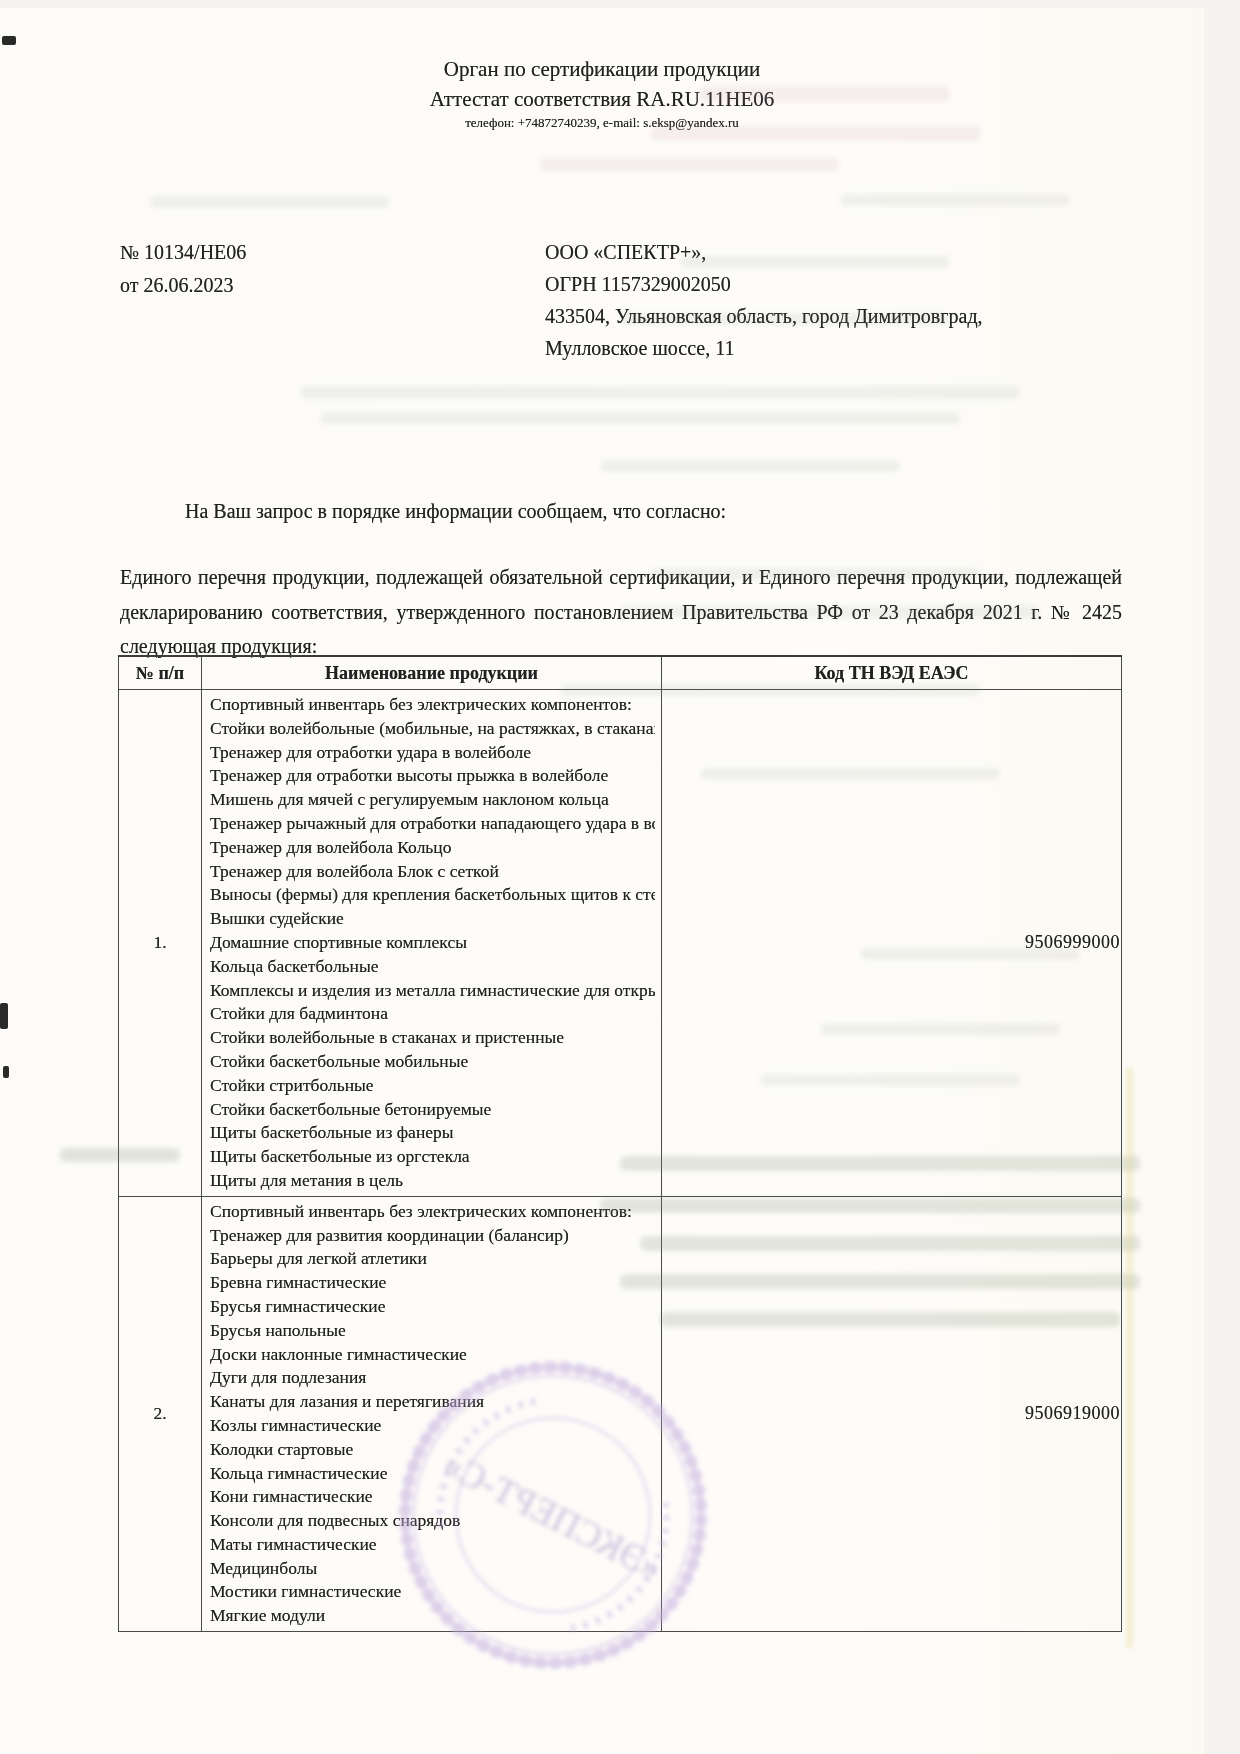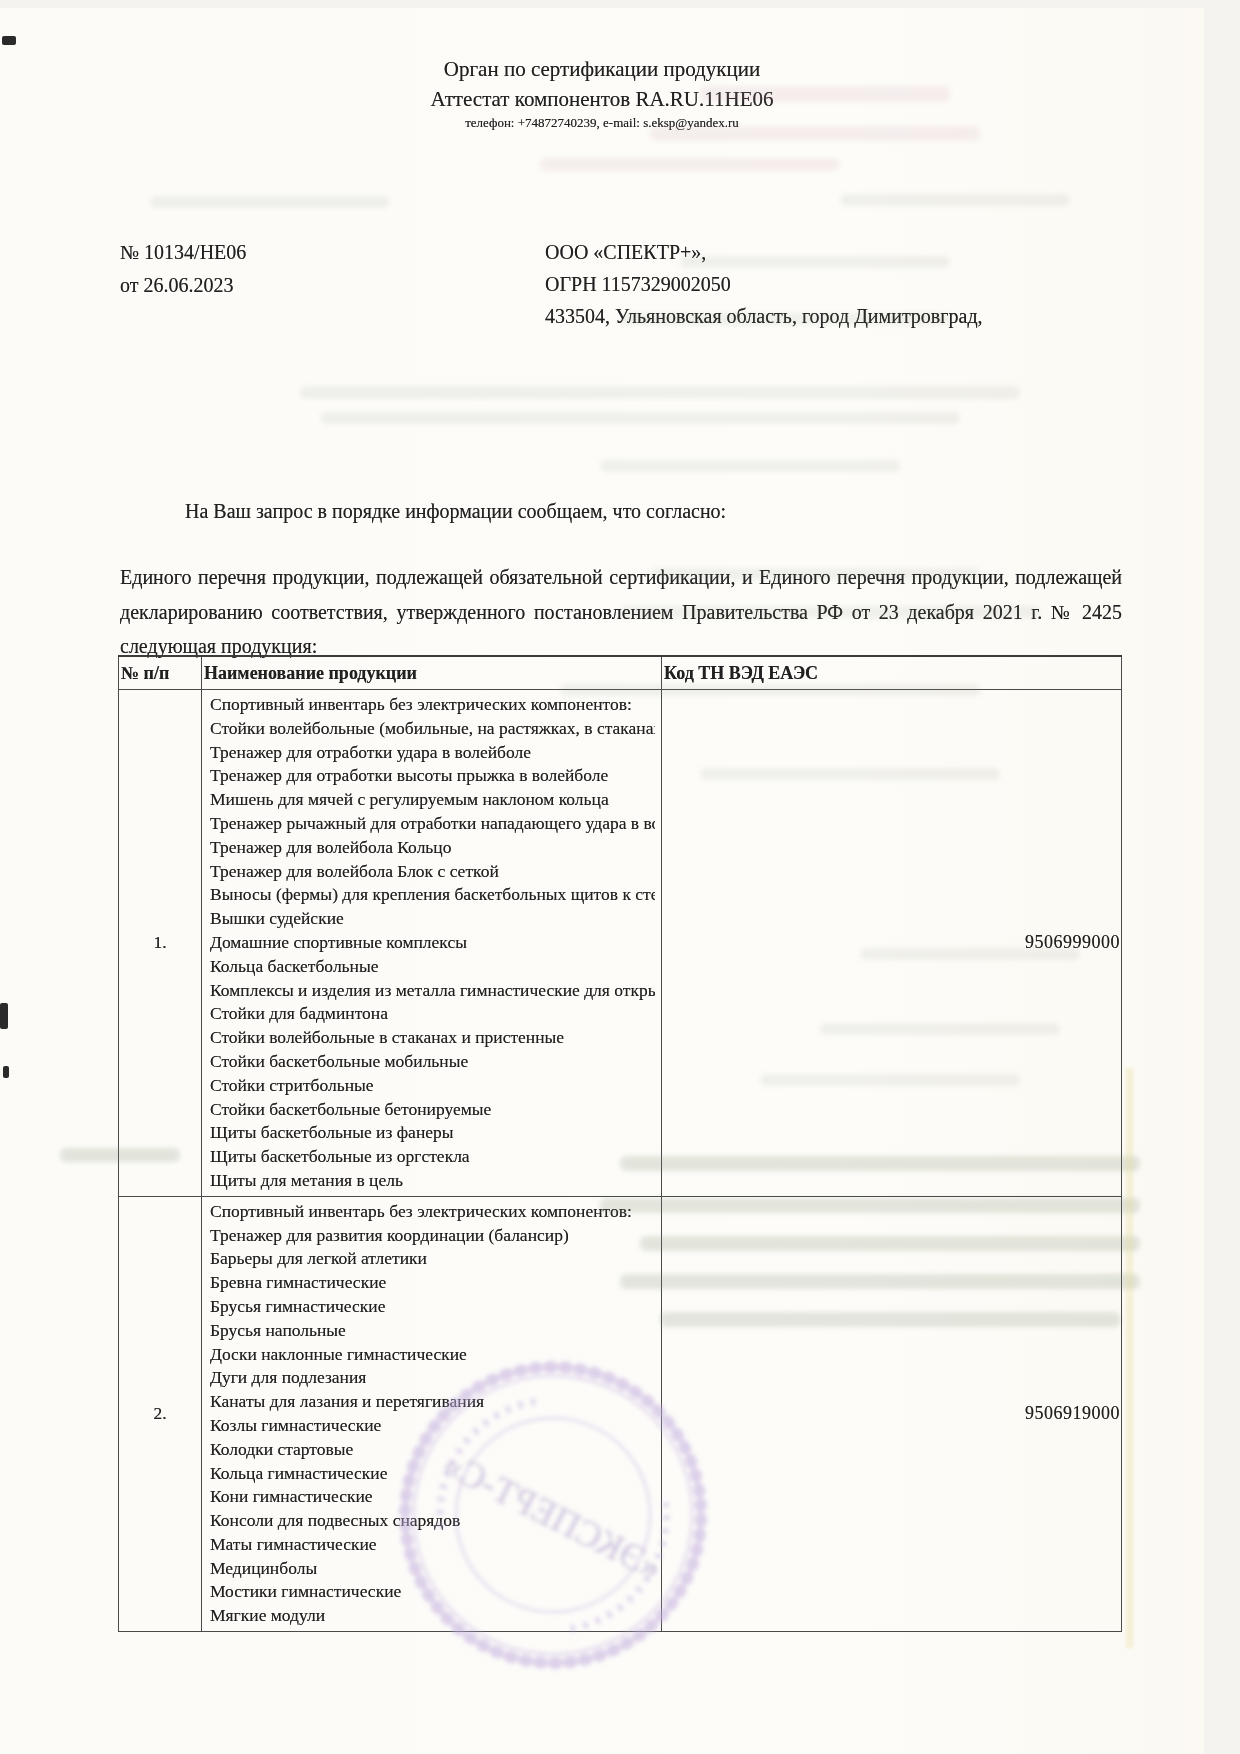--- a/index.html
+++ b/index.html
@@ -22,21 +22,21 @@
   .doc-header .contact{font-size:13px;line-height:18px;}
   
   .ref-block{position:absolute;top:228px;left:120px;font-size:20px;line-height:33px;}
   .addressee-block{position:absolute;top:228px;left:545px;width:560px;font-size:20px;line-height:32px;}
   
   .para-intro{position:absolute;top:492px;left:120px;width:1002px;font-size:20px;text-indent:65px;}
   .para-clause{position:absolute;top:552px;left:120px;width:1002px;font-size:20px;line-height:34.5px;text-align:justify;}
   
   .tbl{position:absolute;top:647px;left:118px;width:1004px;border-collapse:collapse;table-layout:fixed;}
   .tbl th,.tbl td{border:1px solid #4a4a4a;vertical-align:middle;}
-  .tbl thead th{border-top:2.5px solid #3c3c3c;font-size:18px;font-weight:bold;text-align:left;padding:4px 2px;line-height:24px;border-radius:16px;}
+  .tbl thead th{border-top:2.5px solid #3c3c3c;font-size:18px;font-weight:bold;text-align:center;padding:4px 2px;line-height:24px;border-radius:16px;}
   .col-num{width:78px;text-align:center;font-size:17.5px;}
   .col-items{width:648px;padding:3px 6px 3px 8px;font-size:17.5px;line-height:23.8px;}
   .col-code{width:276px;text-align:right;font-size:18px;letter-spacing:0.5px;}
   .item-line{white-space:nowrap;overflow:hidden;}
   
   .stamp{
     position:absolute;left:398px;top:1352px;width:310px;height:310px;
     transform:scaleX(-1) rotate(9deg);
     filter:blur(2px);opacity:0.55;pointer-events:none;
   }
@@ -48,33 +48,34 @@
   .speck{position:absolute;background:#2a2a2a;pointer-events:none;}
   .streak{position:absolute;background:rgba(228,214,140,0.28);filter:blur(1.5px);pointer-events:none;}
 </style>
 </head>
 <body>
 
 <div id="page">
 
   <div class="doc-header">
     <div class="org">Орган по сертификации продукции</div>
-    <div class="org">Аттестат компонентов RA.RU.11НЕ06</div>
+    <div class="org">Аттестат соответствия RA.RU.11НЕ06</div>
     <div class="contact">телефон: +74872740239, e-mail: s.eksp@yandex.ru</div>
   </div>
 
   <div class="ref-block">
     <div>№ 10134/НЕ06</div>
     <div>от 26.06.2023</div>
   </div>
 
   <div class="addressee-block">
     <div>ООО «СПЕКТР+»,</div>
     <div>ОГРН 1157329002050</div>
     <div>433504, Ульяновская область, город Димитровград,</div>
+    <div>Мулловское шоссе, 11</div>
   </div>
 
   <div class="para-intro">На Ваш запрос в порядке информации сообщаем, что согласно:</div>
   <div class="para-clause">Единого перечня продукции, подлежащей обязательной сертификации, и Единого перечня продукции, подлежащей декларированию соответствия, утвержденного постановлением Правительства РФ от 23 декабря 2021 г. № 2425 следующая продукция:</div>
 
   <table class="tbl">
     <thead>
       <tr>
         <th class="col-num">№ п/п</th>
         <th>Наименование продукции</th>

